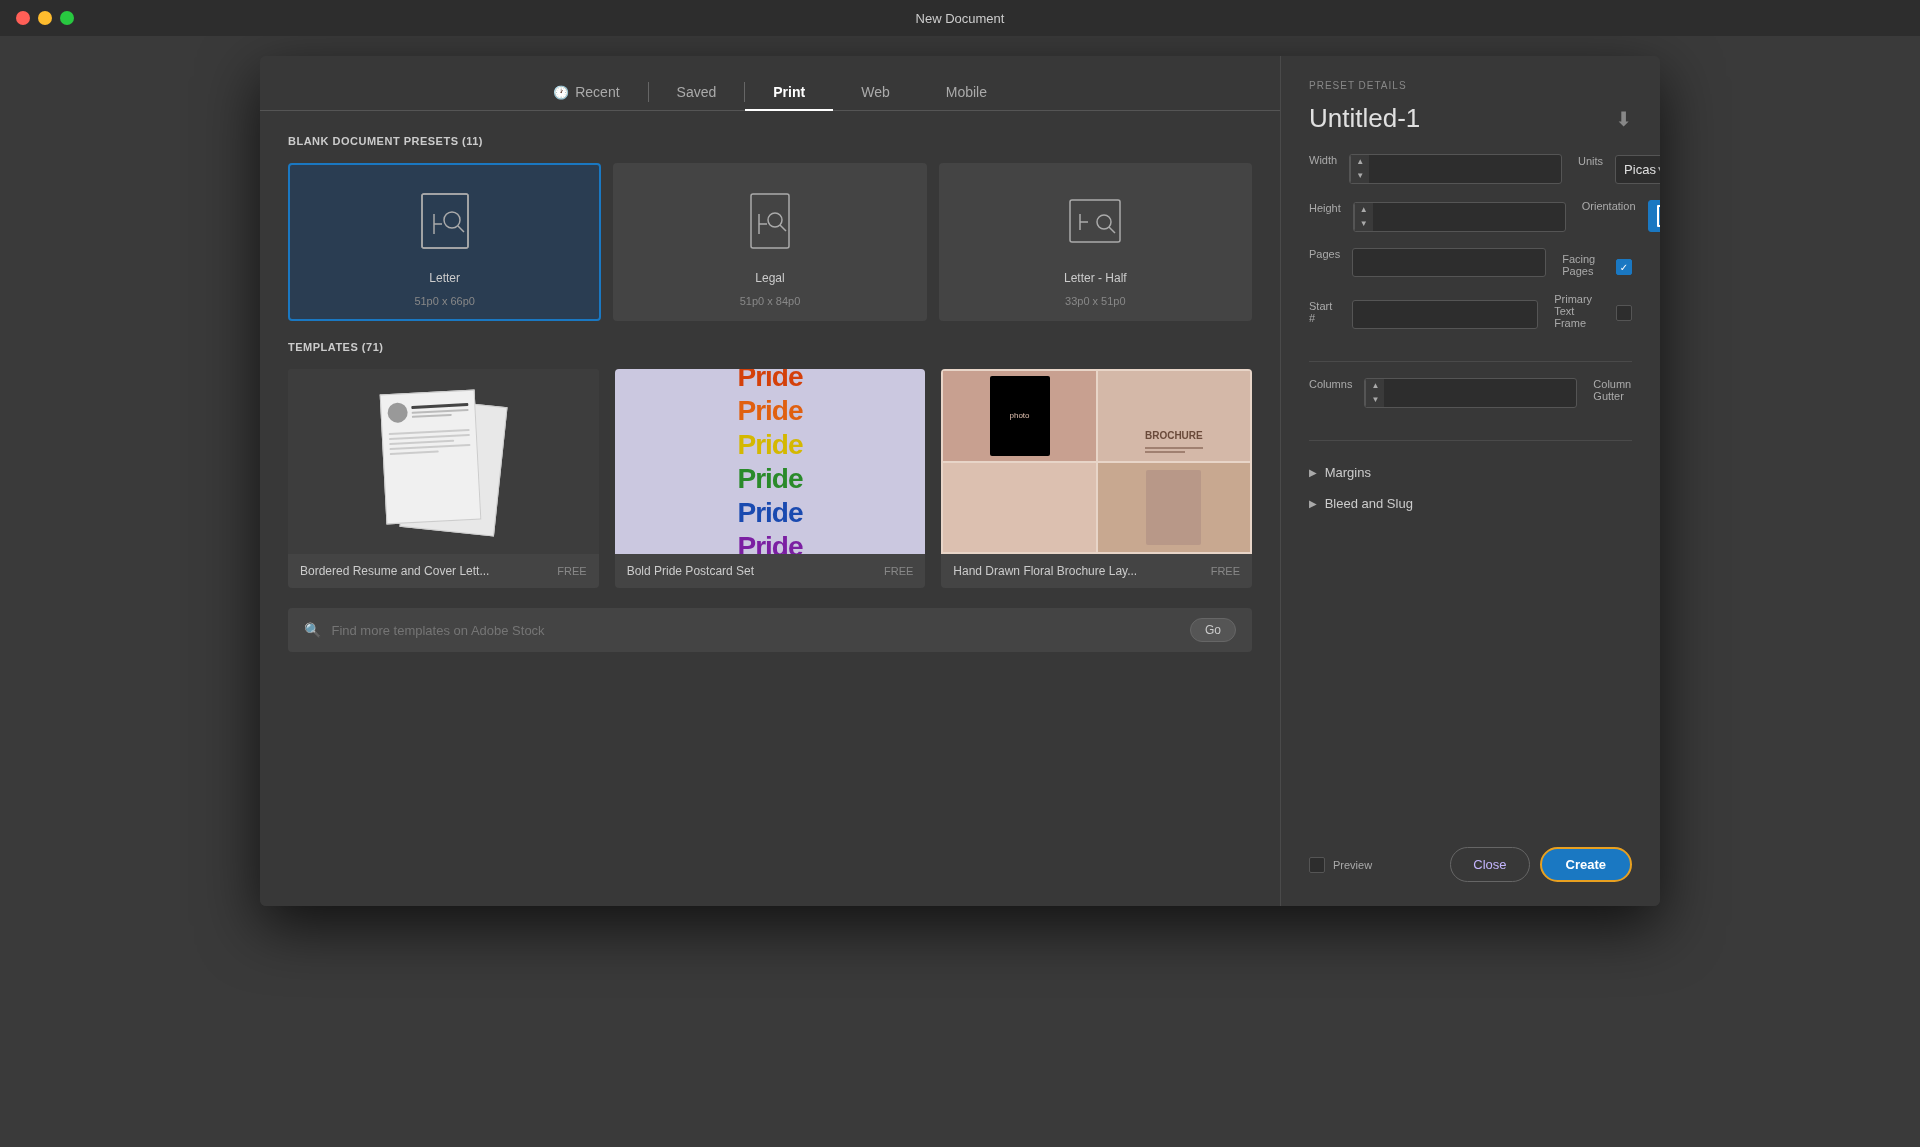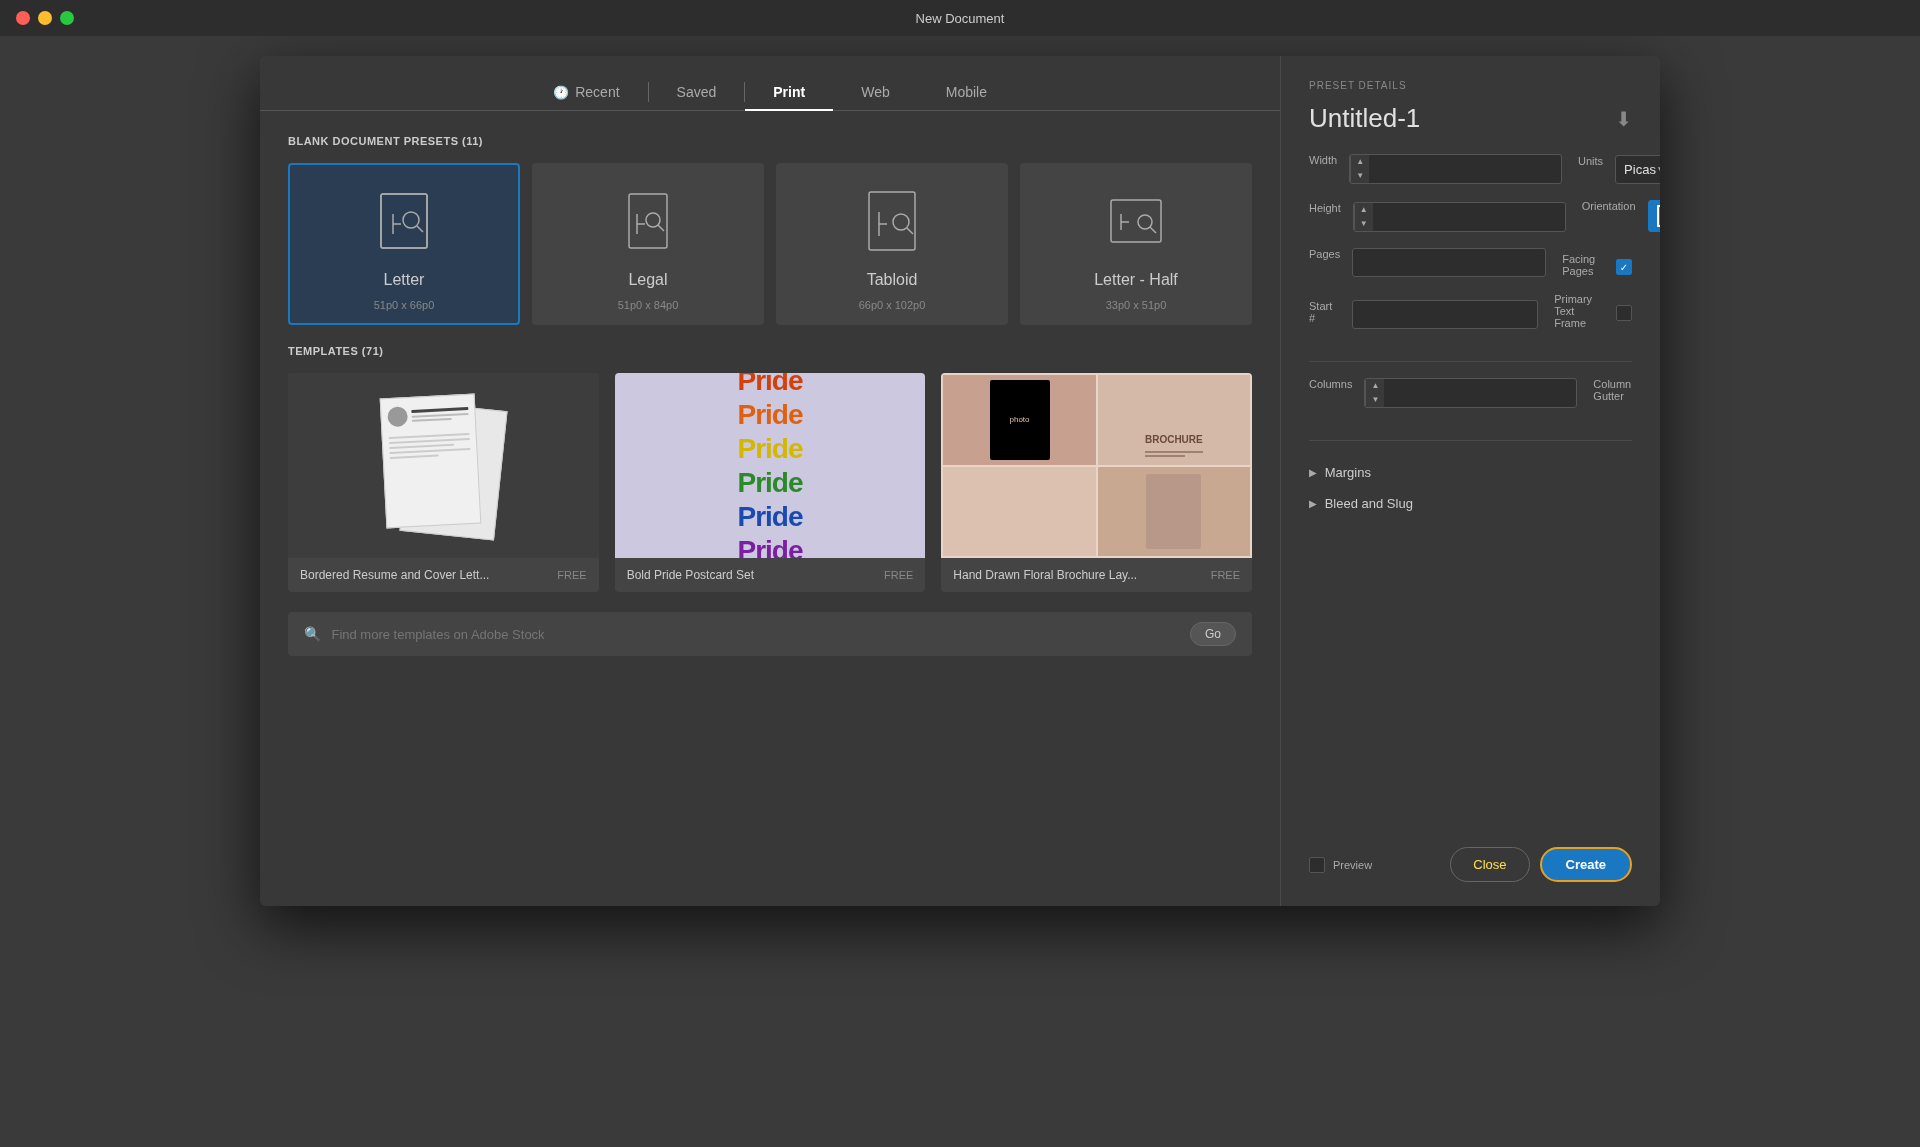--- a/index.html
+++ b/index.html
@@ -159,21 +159,21 @@
       display: flex;
       align-items: center;
       justify-content: center;
     }
     .preset-icon svg {
       width: 70px;
       height: 70px;
     }
     .preset-label {
       color: #ccc;
-      font-size: 16px;
+      font-size: 12px;
       text-align: center;
     }
     .preset-size {
       color: #888;
       font-size: 11px;
       text-align: center;
     }
 
     
     .view-all {
@@ -477,21 +477,21 @@
       gap: 8px;
     }
     .action-buttons {
       display: flex;
       gap: 10px;
     }
     .btn-close {
       background: transparent;
       border: 1px solid #666;
       border-radius: 20px;
-      color: #fde047;
+      color: #c4b5fd;
       font-size: 13px;
       padding: 8px 22px;
       cursor: pointer;
     }
     .btn-create {
       background: #1a78c2;
       border: 2px solid #e8a020;
       border-radius: 20px;
       color: #fff;
       font-size: 13px;
@@ -582,32 +582,20 @@
                 <rect x="16" y="8" width="38" height="54" rx="2" stroke="#aaa" stroke-width="1.5" fill="none"></rect>
                 <path d="M24 28 L24 48 M24 38 L32 38" stroke="#aaa" stroke-width="1.5"></path>
                 <circle cx="40" cy="34" r="7" stroke="#aaa" stroke-width="1.5" fill="none"></circle>
                 <line x1="45" y1="39" x2="51" y2="45" stroke="#aaa" stroke-width="1.5"></line>
               </svg>
             </div>
             <div class="preset-label">Legal</div>
             <div class="preset-size">51p0 x 84p0</div>
           </div>
 
-          <div class="preset-card">
-            <div class="preset-icon">
-              <svg viewBox="0 0 70 70" fill="none" xmlns="http://www.w3.org/2000/svg">
-                <rect x="12" y="6" width="46" height="58" rx="2" stroke="#aaa" stroke-width="1.5" fill="none"></rect>
-                <path d="M22 26 L22 50 M22 38 L30 38" stroke="#aaa" stroke-width="1.5"></path>
-                <circle cx="44" cy="36" r="8" stroke="#aaa" stroke-width="1.5" fill="none"></circle>
-                <line x1="50" y1="42" x2="56" y2="48" stroke="#aaa" stroke-width="1.5"></line>
-              </svg>
-            </div>
-            <div class="preset-label">Tabloid</div>
-            <div class="preset-size">66p0 x 102p0</div>
-          </div>
 
           <div class="preset-card">
             <div class="preset-icon">
               <svg viewBox="0 0 70 70" fill="none" xmlns="http://www.w3.org/2000/svg">
                 <rect x="10" y="14" width="50" height="42" rx="2" stroke="#aaa" stroke-width="1.5" fill="none"></rect>
                 <path d="M20 28 L20 44 M20 36 L28 36" stroke="#aaa" stroke-width="1.5"></path>
                 <circle cx="44" cy="36" r="7" stroke="#aaa" stroke-width="1.5" fill="none"></circle>
                 <line x1="49" y1="41" x2="55" y2="47" stroke="#aaa" stroke-width="1.5"></line>
               </svg>
             </div>

